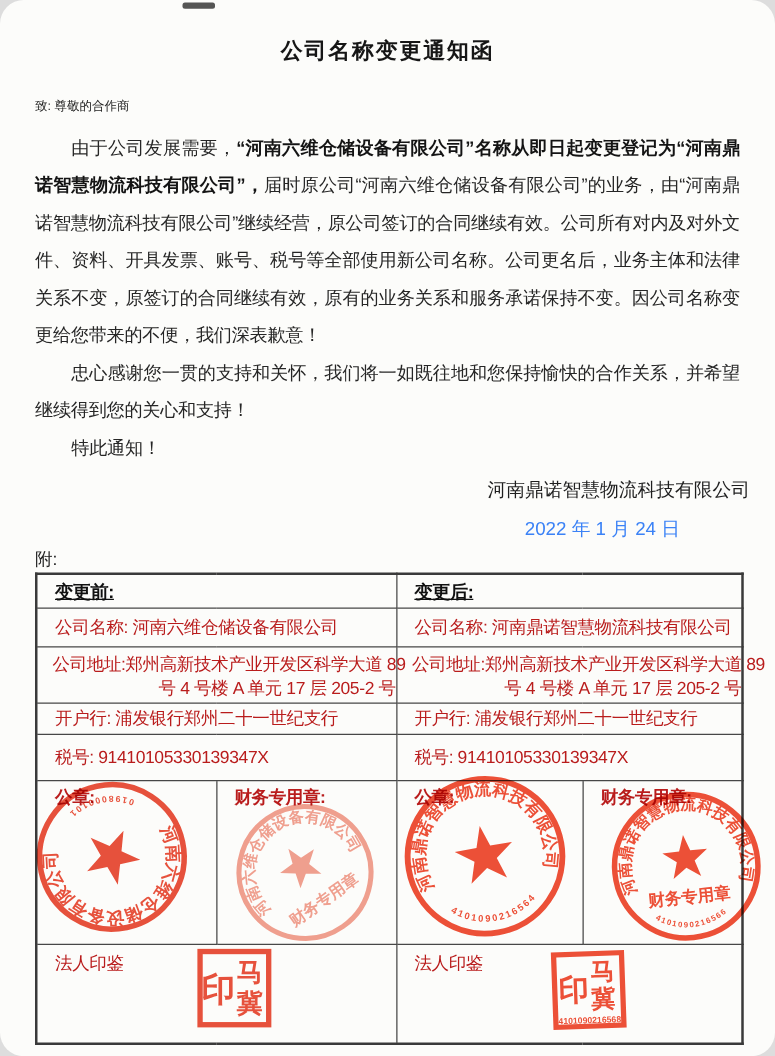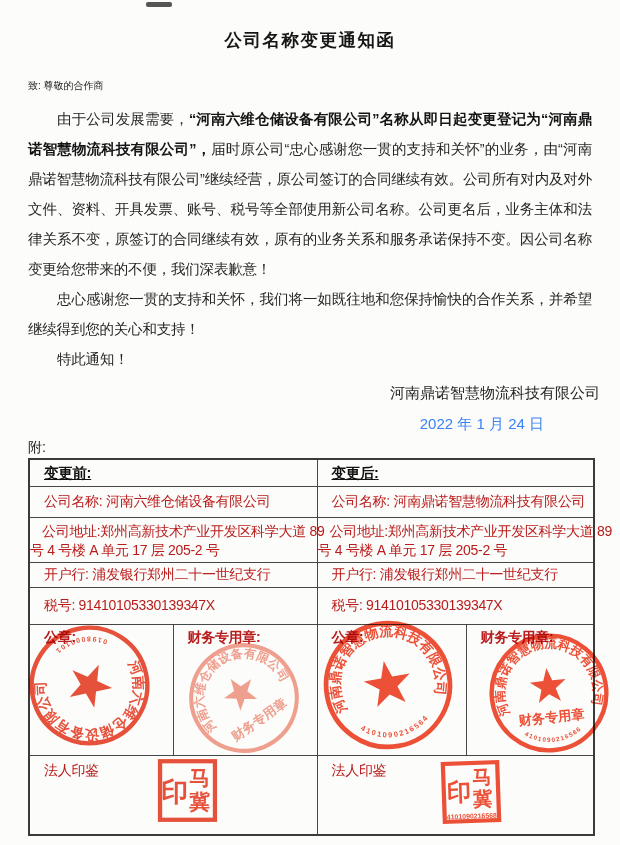--- a/index.html
+++ b/index.html
@@ -1,37 +1,38 @@
 <!DOCTYPE html>
 <html><head>
 <meta charset="utf-8">
 <style>
   html,body{margin:0;padding:0;background:#ddd;}
   .page{
     position:relative;width:620px;height:845px;margin:0 auto;
     background:#fcfcfa;overflow:hidden;
     font-family:"Liberation Sans","DejaVu Sans",sans-serif;
     color:#232323;
+    border-radius:19px;
   }
   .artifact{position:absolute;left:146px;top:2px;width:26px;height:5px;background:#2a2a2a;border-radius:2px;opacity:.8;}
   .title{margin:28px 0 0;text-align:center;font-size:17.5px;font-weight:700;letter-spacing:1.5px;color:#161616;line-height:24px;}
   .salute{margin:24px 28px 0;font-size:10px;line-height:20px;}
   .body-p{margin:0 28px;font-size:14.5px;line-height:30px;text-align:justify;text-indent:2em;letter-spacing:-0.2px;color:#262626;}
   .body-p.first{margin-top:8px;}
   .body-p b{font-weight:700;color:#141414;}
   .sig-company{margin-top:3px;text-align:right;padding-right:20px;font-size:15px;line-height:31px;color:#1f1f1f;}
   .sig-date{text-align:right;padding-right:76px;font-size:15px;line-height:31px;color:#3b82f6;}
   .attach{margin:0 0 2px 28px;font-size:14px;line-height:17px;}
   table.chg{border-collapse:collapse;table-layout:fixed;margin-left:28px;width:565px;border:2px solid #3a3a3a;}
   table.chg td{border:1px solid #474747;font-size:14px;letter-spacing:-0.3px;color:#b91c1c;padding:0 2px 0 14px;vertical-align:middle;overflow:visible;}
   tr.r-head td{height:26px;font-weight:700;font-size:14.5px;color:#111;text-decoration:underline;}
   tr.r-name td{height:30px;white-space:nowrap;}
   tr.r-addr td{height:42px;padding:2px 0 0 0;line-height:19px;}
   tr.r-addr .l1{padding-left:12px;white-space:nowrap;}
-  tr.r-addr .l2{text-align:left;white-space:nowrap;}
+  tr.r-addr .l2{text-align:right;white-space:nowrap;}
   tr.r-bank td{height:24px;white-space:nowrap;}
   tr.r-acct td{height:26px;white-space:nowrap;}
   tr.r-tax td{height:36px;white-space:nowrap;}
   tr.r-seal td{height:126px;vertical-align:top;padding-top:4px;white-space:nowrap;font-weight:bold;}
   tr.r-legal td{height:72px;vertical-align:top;padding-top:6px;}
   .stamp{position:absolute;mix-blend-mode:multiply;pointer-events:none;opacity:.92;}
   .stamp text{font-family:"Liberation Sans","DejaVu Sans",sans-serif;font-weight:700;}
   .st-old-official{left:26px;top:622px;width:127px;height:127px;transform:rotate(168deg);}
   .st-old-finance{left:186px;top:640px;width:116px;height:116px;transform:rotate(-35deg);opacity:.85;}
   .st-new-official{left:320px;top:617px;width:136px;height:136px;transform:rotate(-10deg);}
@@ -42,21 +43,21 @@
 </head>
 <body>
 
 <div class="page">
   <div class="artifact"></div>
 
   <h1 class="title">公司名称变更通知函</h1>
 
   <div class="salute">致: 尊敬的合作商</div>
 
-  <p class="body-p first"><span>由于公司发展需要，</span><b>“河南六维仓储设备有限公司”名称从即日起变更登记为“河南鼎诺智慧物流科技有限公司”，</b><span>届时原公司“忠心感谢您一贯的支持和关怀”的业务，由“河南鼎诺智慧物流科技有限公司”继续经营，原公司签订的合同继续有效。公司所有对内及对外文件、资料、开具发票、账号、税号等全部使用新公司名称。公司更名后，业务主体和法律关系不变，原签订的合同继续有效，原有的业务关系和服务承诺保持不变。因公司名称变更给您带来的不便，我们深表歉意！</span></p>
+  <p class="body-p first"><span>由于公司发展需要，</span><b>“河南六维仓储设备有限公司”名称从即日起变更登记为“河南鼎诺智慧物流科技有限公司”，</b><span>届时原公司“河南六维仓储设备有限公司”的业务，由“河南鼎诺智慧物流科技有限公司”继续经营，原公司签订的合同继续有效。公司所有对内及对外文件、资料、开具发票、账号、税号等全部使用新公司名称。公司更名后，业务主体和法律关系不变，原签订的合同继续有效，原有的业务关系和服务承诺保持不变。因公司名称变更给您带来的不便，我们深表歉意！</span></p>
 
   <p class="body-p">忠心感谢您一贯的支持和关怀，我们将一如既往地和您保持愉快的合作关系，并希望继续得到您的关心和支持！</p>
 
   <p class="body-p">特此通知！</p>
 
   <div class="sig-company">河南鼎诺智慧物流科技有限公司</div>
   <div class="sig-date">2022 年 1 月 24 日</div>
 
   <div class="attach">附:</div>
 

